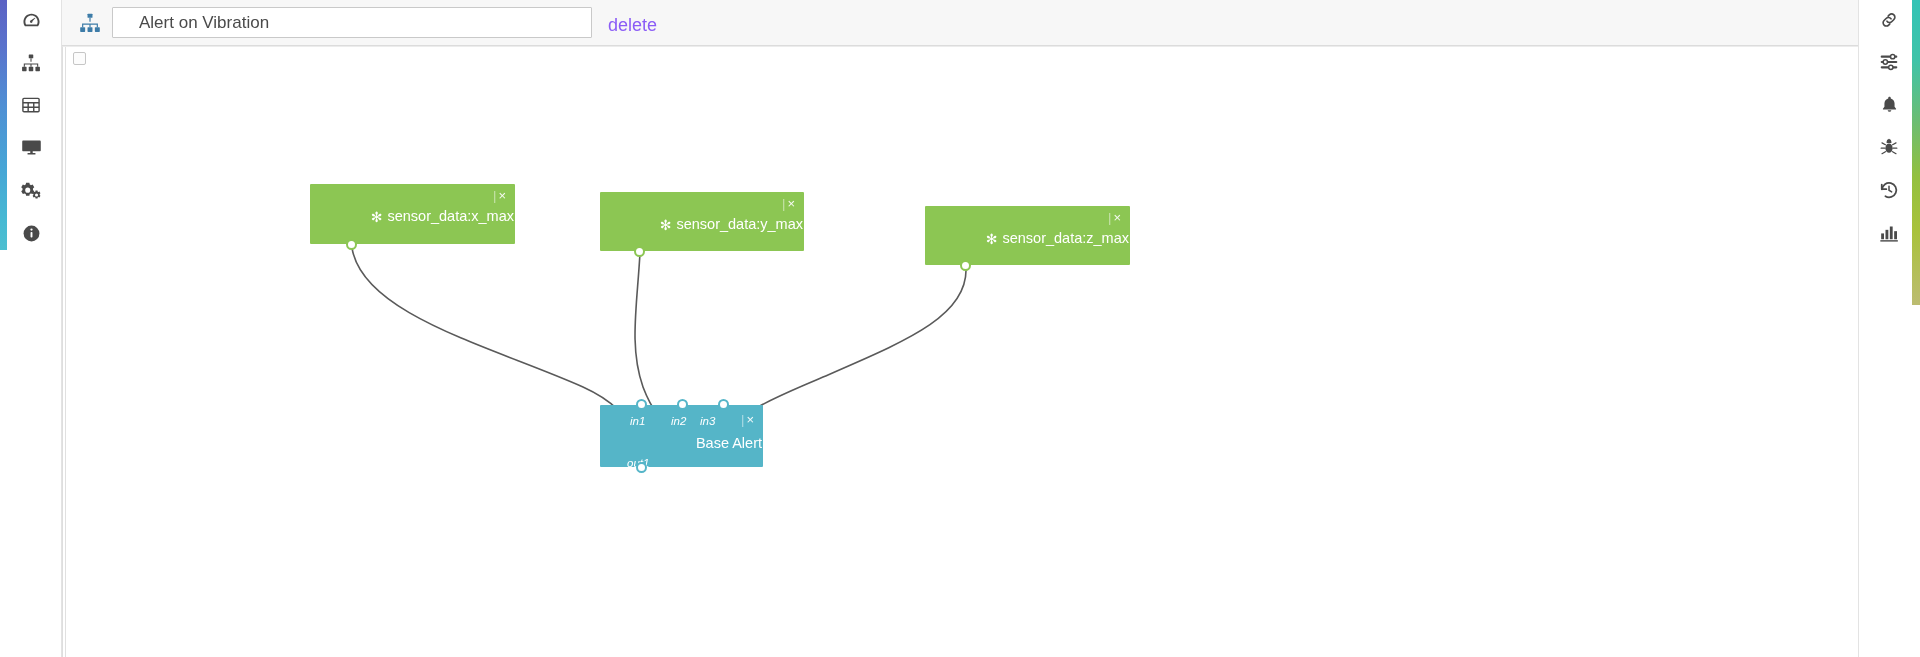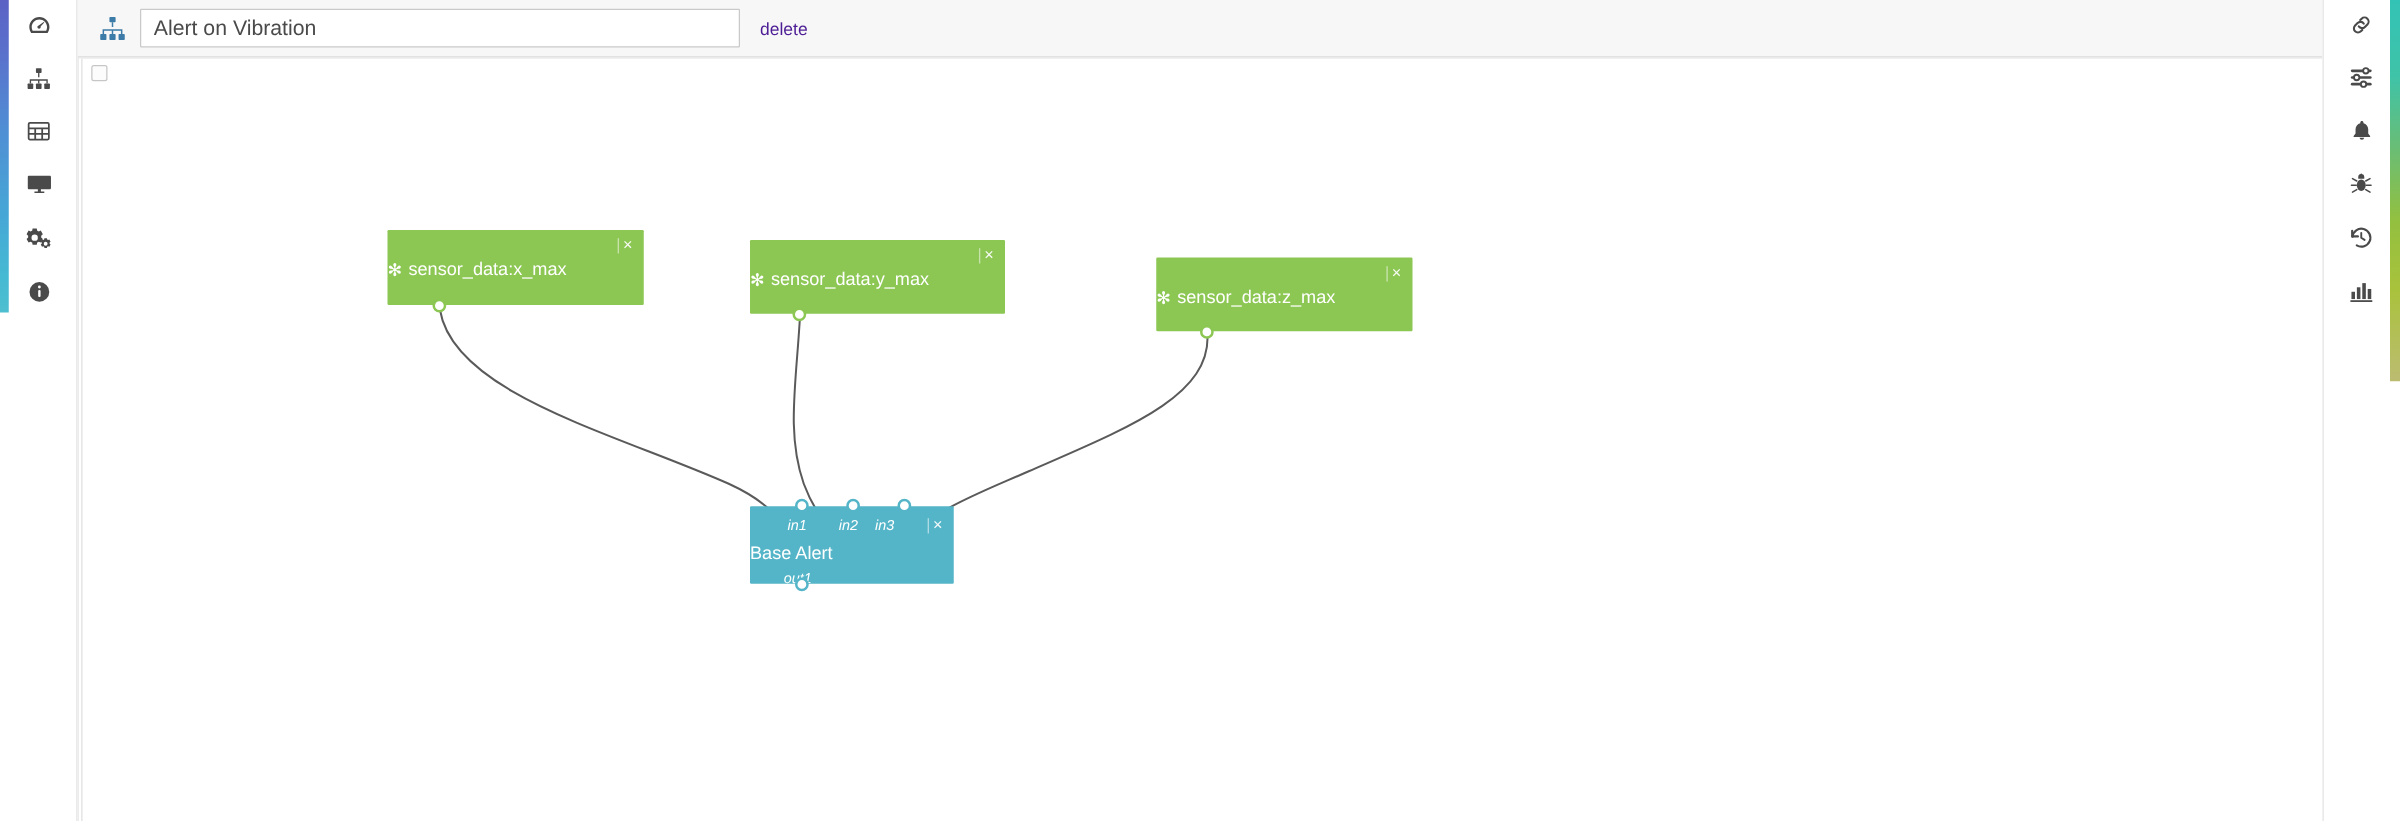--- a/index.html
+++ b/index.html
@@ -89,34 +89,34 @@
     position: absolute;
     left: 13px; top: 8px;
     width: 30px; height: 30px;
     display: flex; align-items: center; justify-content: center;
     color: #3d7ca8;
   }
   #flow-title-input {
     position: absolute;
     left: 50px; top: 7px;
     width: 480px; height: 31px;
-    padding: 0 10px;
+    padding: 0 26px;
     font-family: "Liberation Sans", sans-serif;
     font-size: 17px;
     color: #4a4a4a;
     background: #ffffff;
     border: 1px solid #c9c9c9;
     border-radius: 1px;
     outline: none;
   }
   #delete-link {
     position: absolute;
     left: 546px; top: 15px;
-    font-size: 14px;
-    color: #4c1d95;
+    font-size: 18px;
+    color: #8b5cf6;
     text-decoration: none;
     cursor: pointer;
   }
 
   
   #canvas-outer {
     position: absolute;
     left: 62px; top: 46px;
     width: 1796px; height: 611px;
     background: #ffffff;
@@ -184,21 +184,21 @@
     color: #ffffff;
     user-select: none;
     cursor: move;
   }
   .node-source { background: #8cc653; }
   .node-proc   { background: #55b5c8; }
 
   .node-title {
     position: absolute;
     left: 0; right: 1px;
-    text-align: left;
+    text-align: right;
     font-size: 14.5px;
     color: #ffffff;
     white-space: nowrap;
   }
   .node-source .node-title { top: 24px; }
   .node-proc   .node-title { top: 30px; }
 
   .snow-icon {
     display: inline-block;
     margin-right: 5px;

